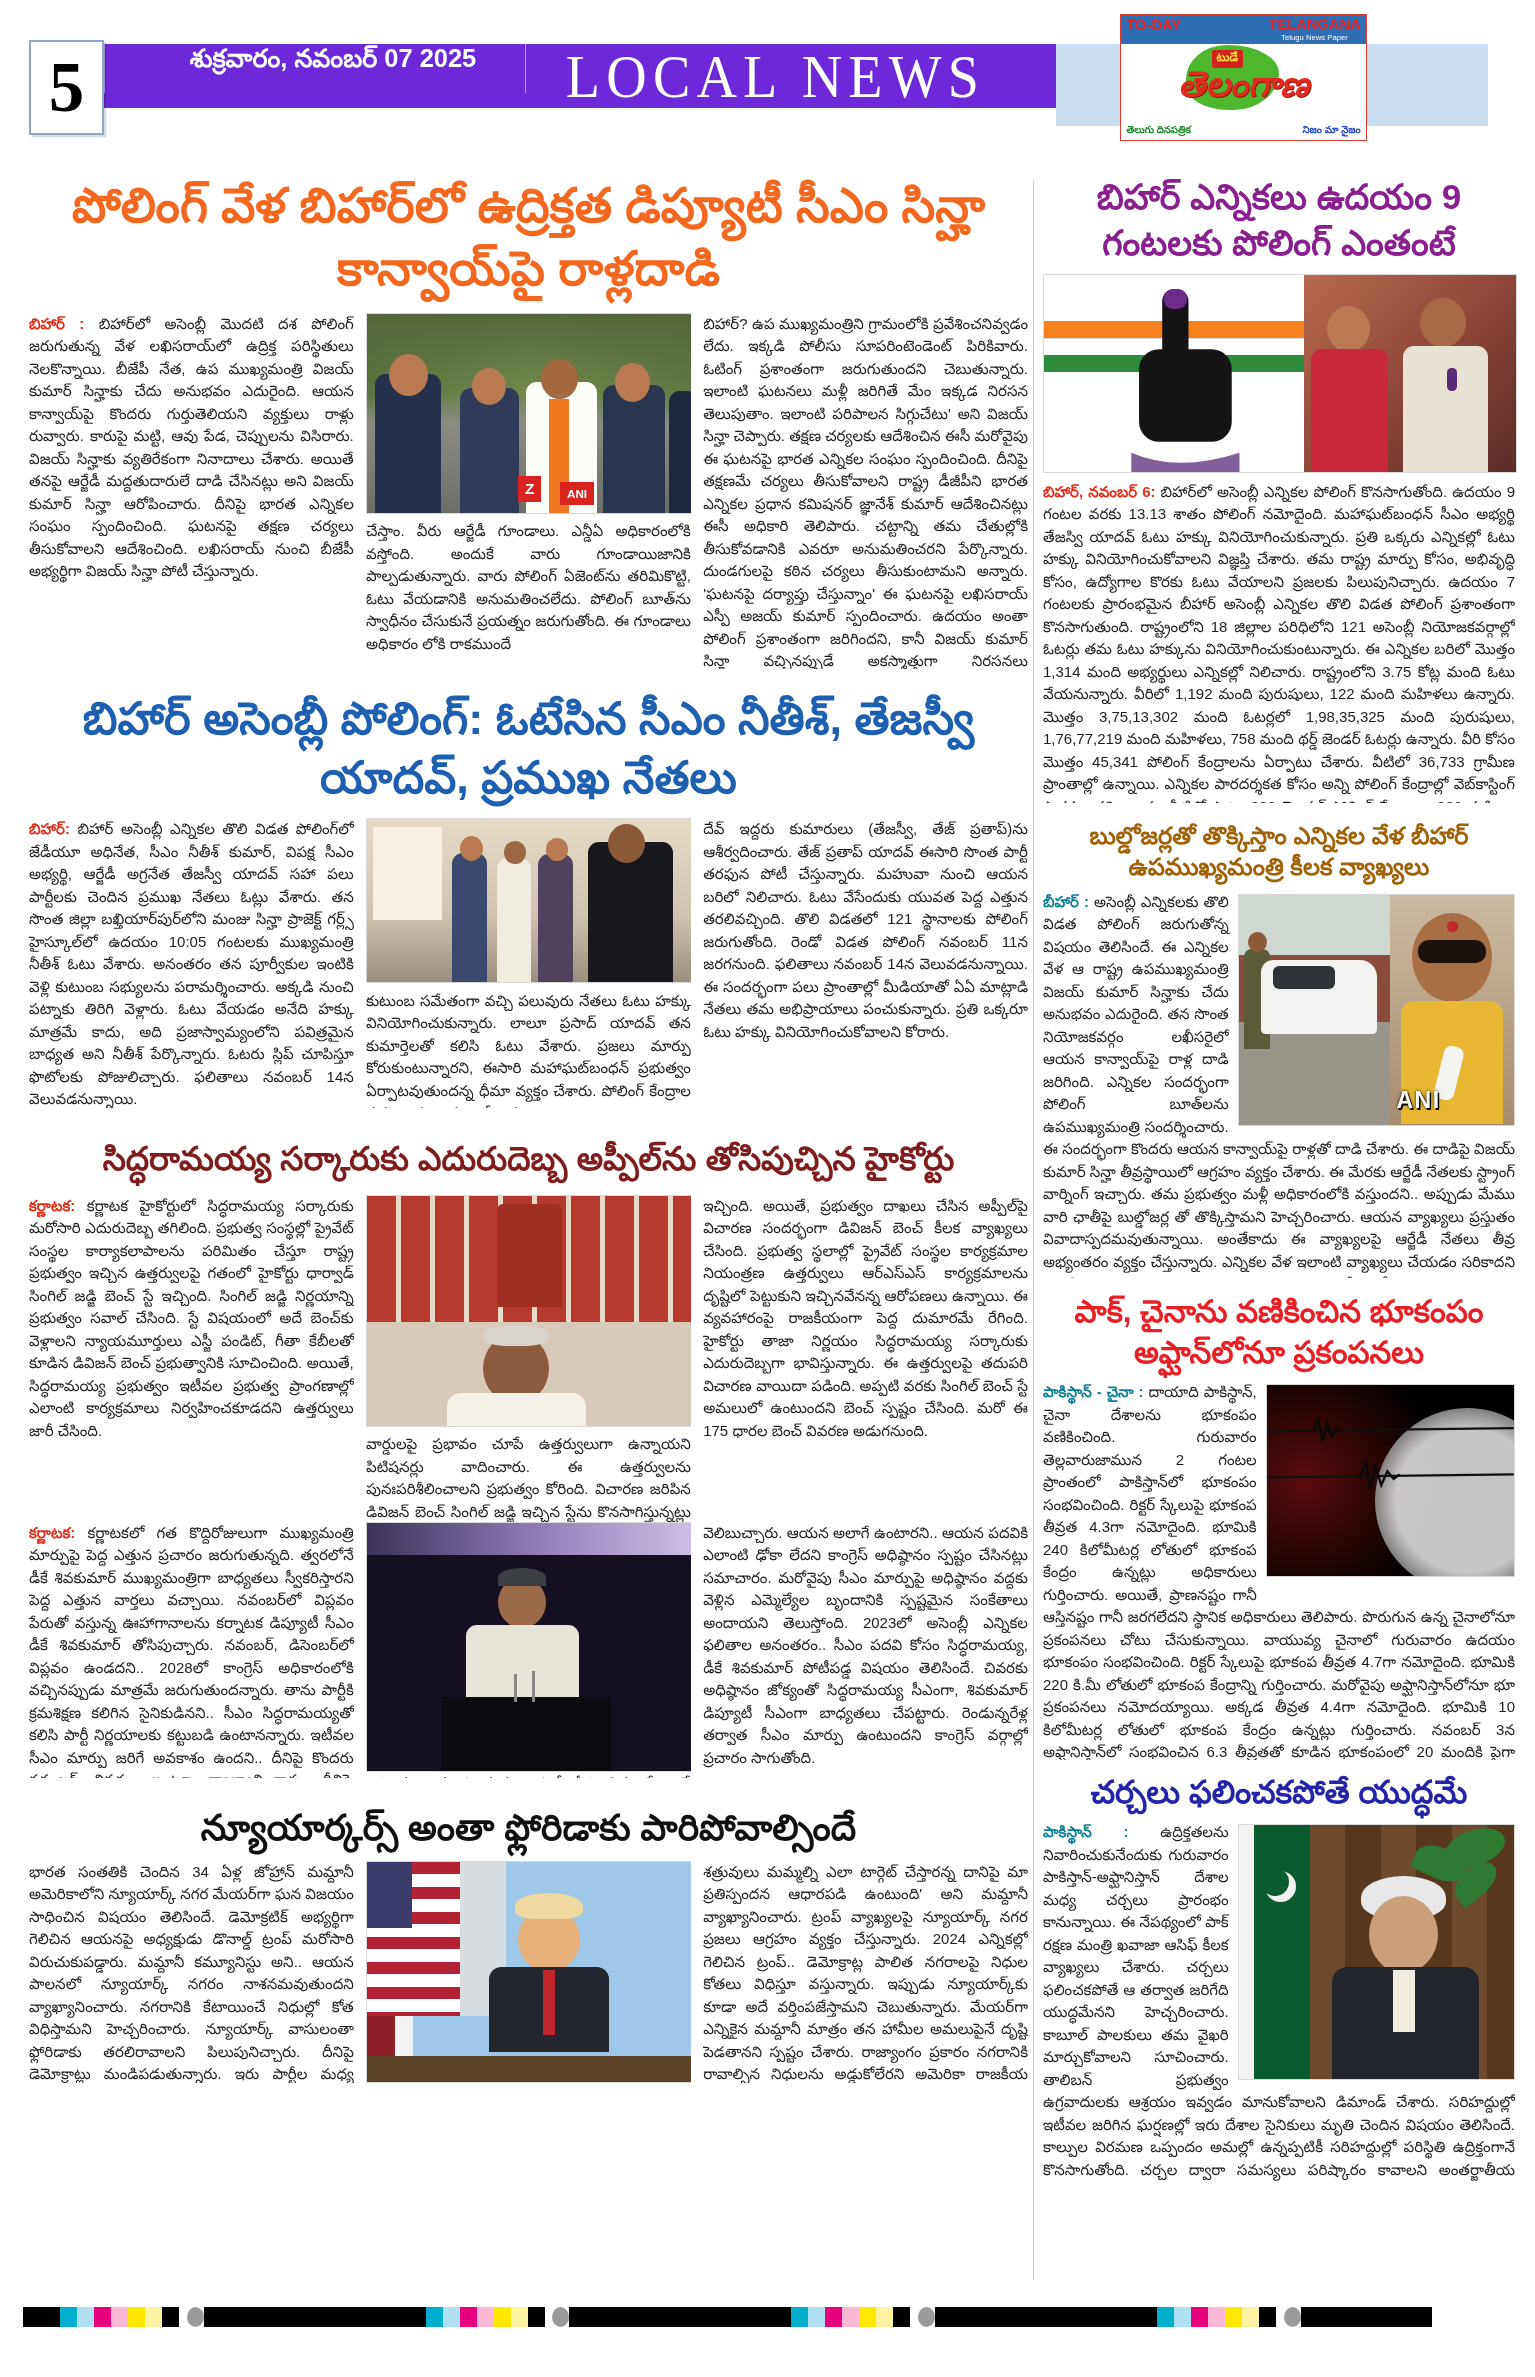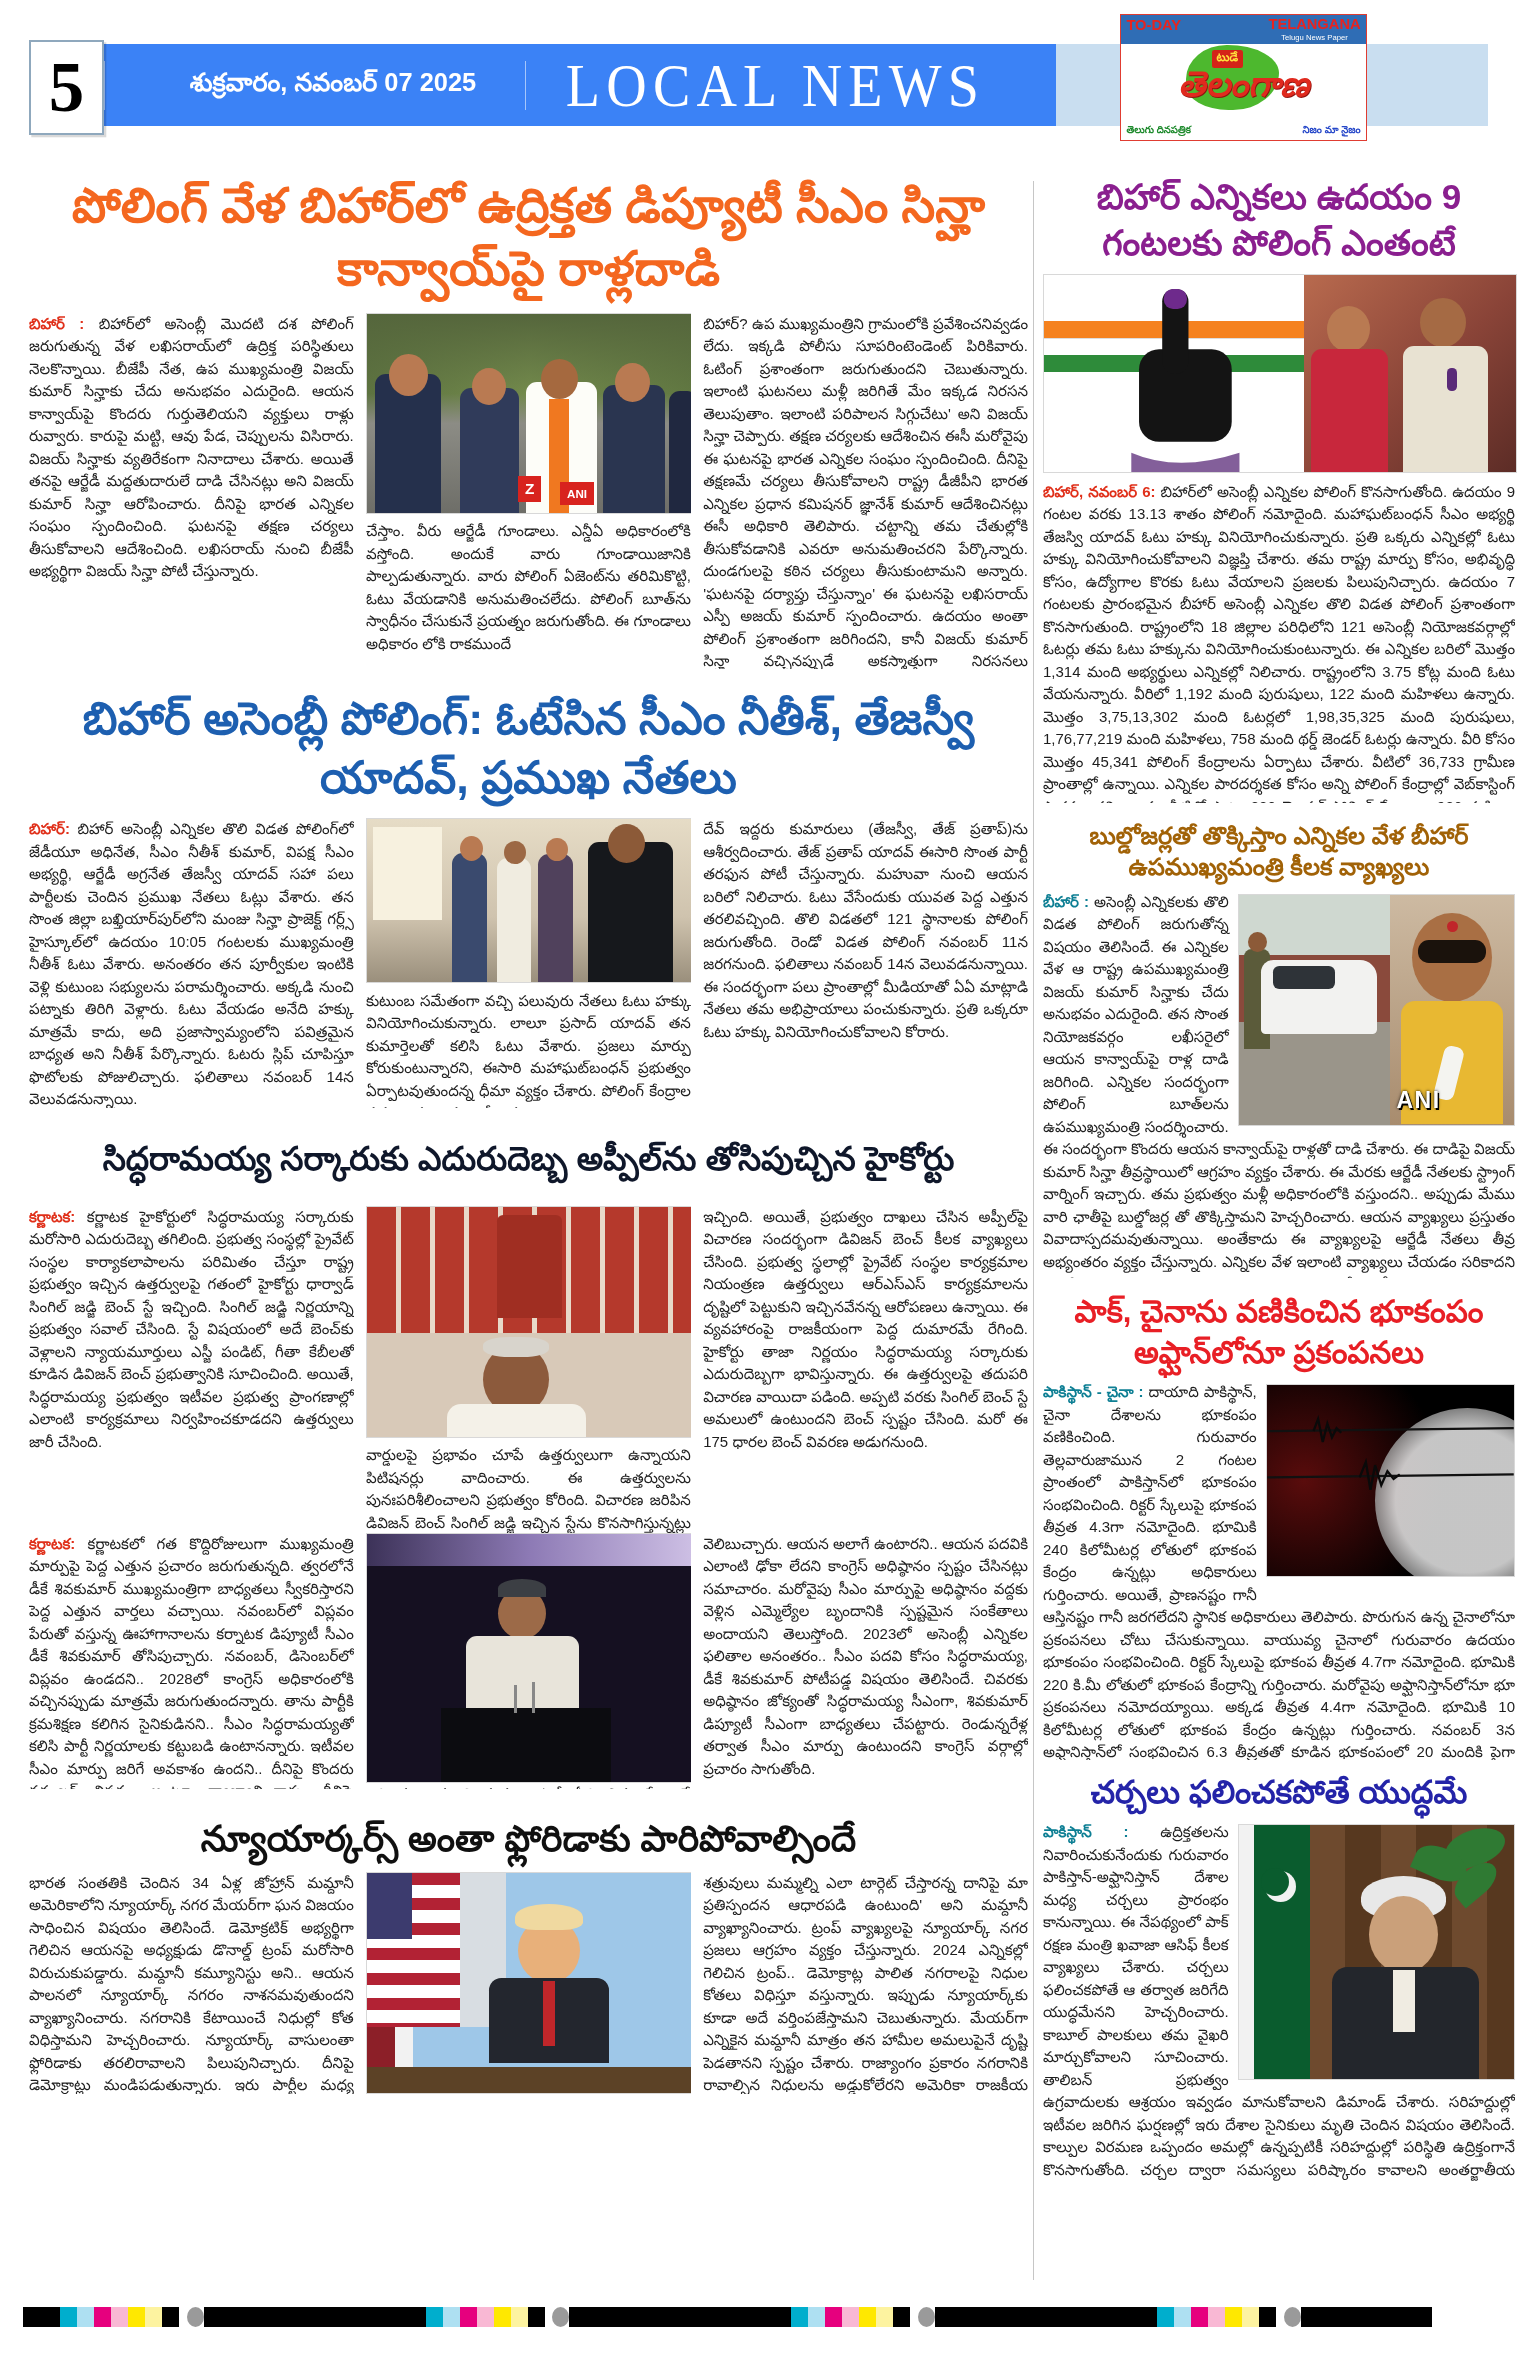--- a/index.html
+++ b/index.html
@@ -1,21 +1,21 @@
 <!DOCTYPE html>
 <html style="font-size:12.3px"><head>
 <meta charset="utf-8">
 <style>
   html,body{margin:0;padding:0;background:#fff;}
   .page{position:relative;width:1535px;height:2377px;background:#fff;overflow:hidden;
         font-family:"Liberation Sans",sans-serif;color:#1d1d1d;}
 
   
-  .header-bar{position:absolute;left:42px;top:44px;width:1014px;height:82px;background:#3b82f6;
-              display:flex;align-items:center;}
+  .header-bar{position:absolute;left:42px;top:44px;width:1014px;height:64px;background:#6d28d9;
+              display:flex;align-items:flex-start;}
   .header-light{position:absolute;left:1056px;top:44px;width:432px;height:82px;background:#c9def0;}
   .hdr-sep{width:0.8px;height:49px;background:rgba(255,255,255,.55);}
   .header-date{color:#fff;font-weight:bold;font-size:25.4px;padding:0 49px 0 85px;white-space:nowrap;}
   .local-news{flex:1;text-align:center;color:#fff;font-family:"Liberation Serif",serif;
               font-size:56px;letter-spacing:6.2px;font-weight:400;transform:scaleY(1.08);}
   .pageno{position:absolute;left:29px;top:40px;width:71px;height:91px;background:#fff;
           border:2.3px solid #8fa8bd;box-shadow:2.3px 2.3px 0 rgba(0,0,0,.15);
           display:flex;align-items:center;justify-content:center;
           font-family:"Liberation Serif",serif;font-size:71px;font-weight:bold;color:#000;}
   .masthead{position:absolute;left:1120px;top:14px;width:245px;height:125px;background:#fff;
@@ -37,21 +37,21 @@
   .mh-bl{color:#1d8a2c;} .mh-br{color:#2547c9;}
 
   
   .colL{position:absolute;left:29px;top:163px;width:999px;}
   .colR{position:absolute;left:1043px;top:174px;width:472px;}
   .vsep{position:absolute;left:1033px;top:181px;width:0.8px;height:2099px;background:#c6c6c6;}
 
   .hl{font-weight:bold;text-align:center;line-height:1.32;}
   .h-a1{color:#f4671f;font-size:48px;margin:10.8px 0 12.3px;}
   .h-a2{color:#1d5fb0;font-size:45px;margin:20px 0 10.8px;}
-  .h-a3{color:#0f172a;font-size:33px;margin:29px 0 25px;}
+  .h-a3{color:#7f1d1d;font-size:33px;margin:29px 0 14px;}
   .h-a4{color:#1d5fb0;font-size:43px;margin:21.6px 0 10.8px;}
   .h-a5{color:#101010;font-size:36px;margin:26px 0 9.3px;}
   .h-r1{color:#8a1f8f;font-size:35px;margin:0 0 7.7px;}
   .h-r2{color:#a16207;font-size:24px;margin:17px 0 7.7px;}
   .h-r3{color:#e81f25;font-size:31px;margin:14px 0 7.7px;}
   .h-r4{color:#2424a8;font-size:32px;margin:10.8px 0 7.7px;}
 
   .row3{display:flex;gap:12.3px;}
   .c{flex:1;overflow:hidden;text-align:justify;font-size:15px;line-height:1.5;}
   .bh1 .c{height:356px;} .bh2 .c{height:290px;} .bh3 .c{height:327px;}

